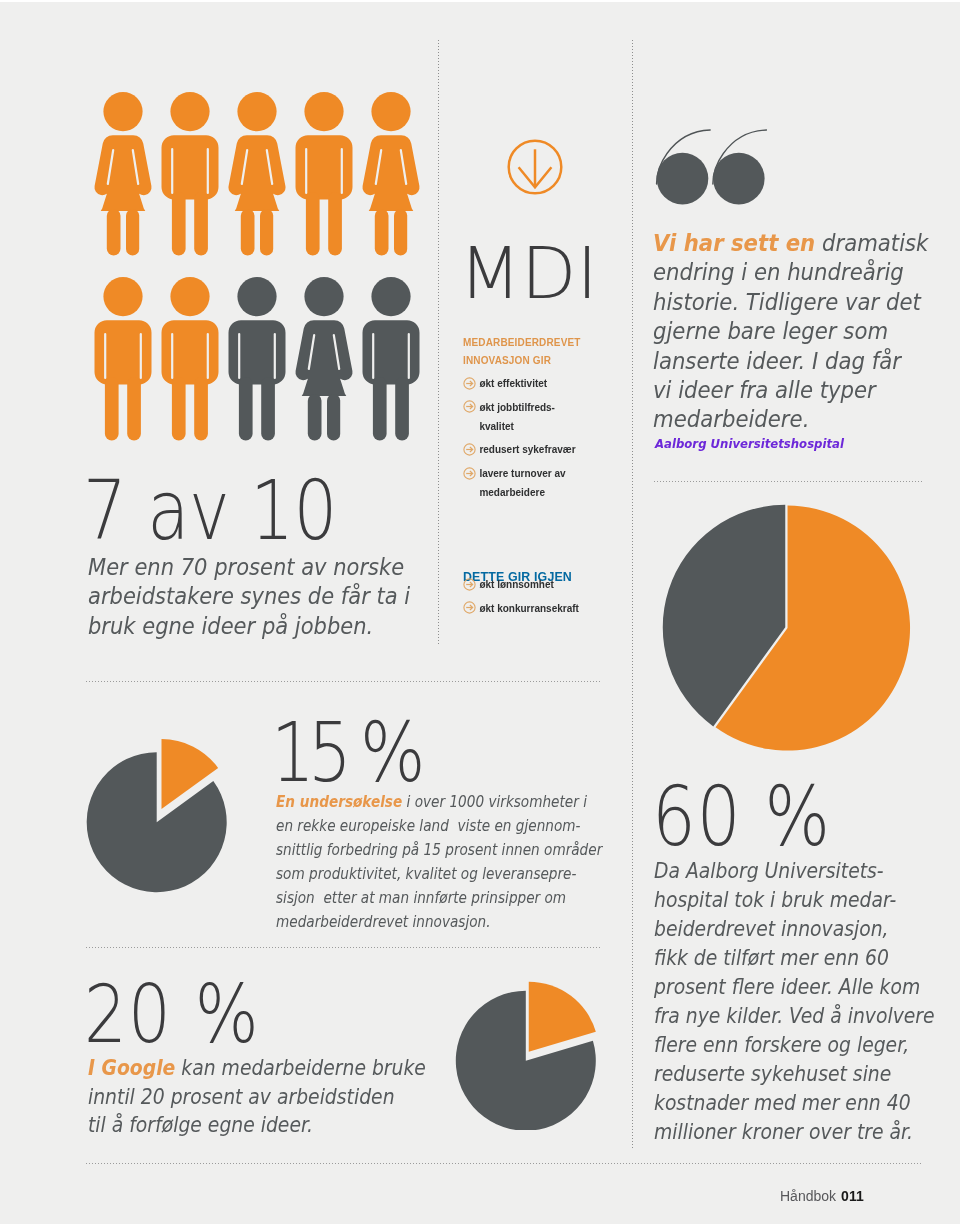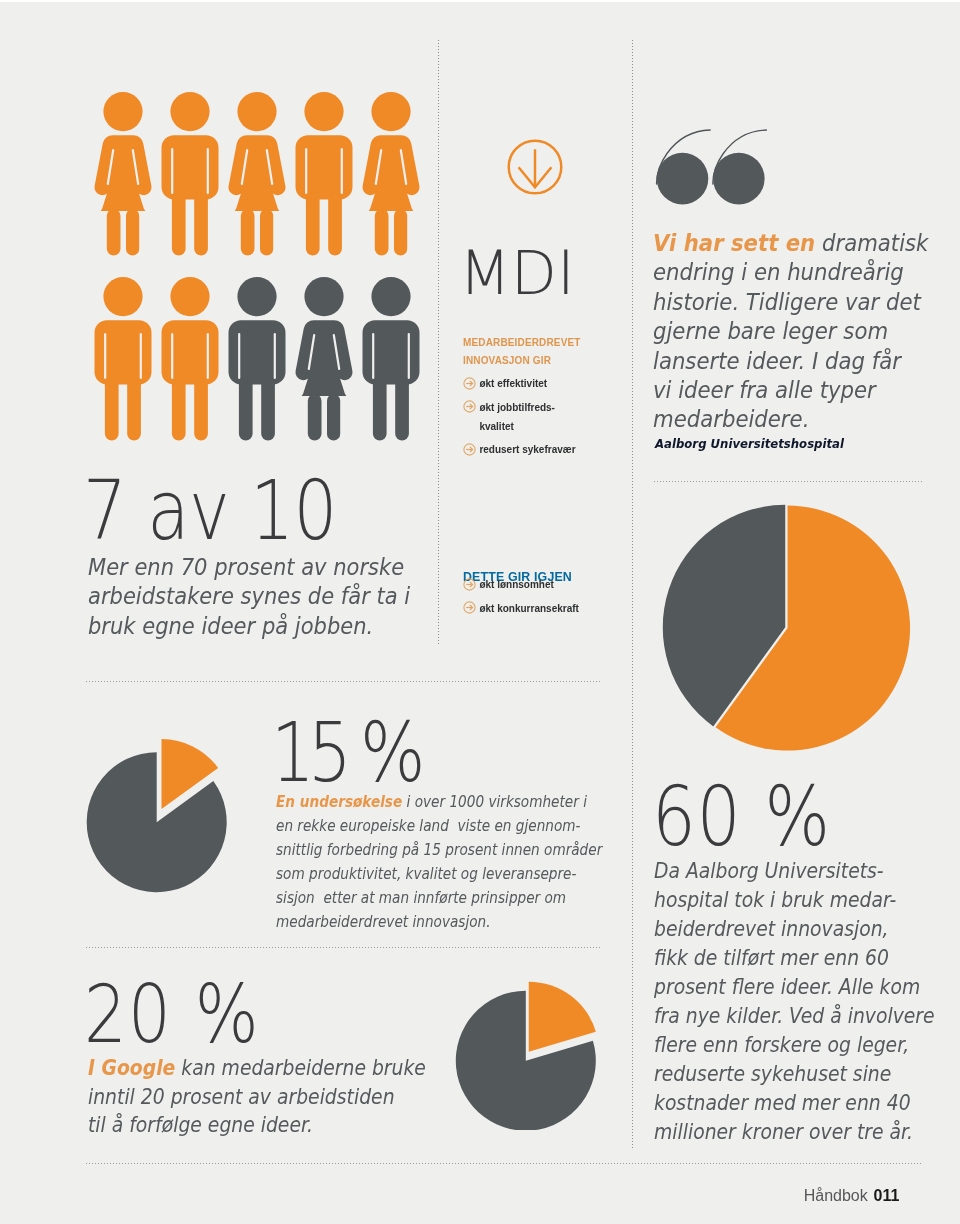--- a/index.html
+++ b/index.html
@@ -83,21 +83,21 @@
     </div>
 
   <div class="abs" style="left:505.4px;top:136.5px;">
     <svg width="60" height="60" viewBox="0 0 60 60">
       <circle cx="30" cy="30" r="26.3" fill="none" stroke="#ef8a26" stroke-width="2.5"></circle>
       <path d="M30 12.3 V 48.5" fill="none" stroke="#ef8a26" stroke-width="2.5"></path>
       <path d="M13.6 30.2 L 30 50.2 L 46.4 30.2" fill="none" stroke="#ef8a26" stroke-width="2.5" stroke-linejoin="miter" stroke-linecap="butt"></path>
     </svg>
   </div>
 
-  <div class="abs bignum" style="left:459px;top:235px;font-size:60px;line-height:76px;transform:scaleX(1);">MDI</div>
+  <div class="abs bignum" style="left:459px;top:235px;font-size:72px;line-height:76px;transform:scaleX(1);">MDI</div>
 
   <div class="abs ui-b" style="left:463px;top:334px;width:180px;color:#df954b;font-size:10px;line-height:17.8px;letter-spacing:0.15px;">
     <div>MEDARBEIDERDREVET</div>
     <div>INNOVASJON GIR</div>
   </div>
 
   <div class="abs" id="mdi-list" style="left:463px;top:374px;width:175px;">
       <div class="mdi-item"><span class="bulleticon"><svg width="13" height="13" viewBox="0 0 13 13">
             <circle cx="6.5" cy="6.5" r="5.6" fill="none" stroke="#e0a868" stroke-width="1.1"></circle>
             <path d="M3.2 6.5 H 9.2" stroke="#e0a868" stroke-width="1.25" fill="none"></path>
@@ -106,20 +106,25 @@
       <div class="mdi-item"><span class="bulleticon"><svg width="13" height="13" viewBox="0 0 13 13">
             <circle cx="6.5" cy="6.5" r="5.6" fill="none" stroke="#e0a868" stroke-width="1.1"></circle>
             <path d="M3.2 6.5 H 9.2" stroke="#e0a868" stroke-width="1.25" fill="none"></path>
             <path d="M6.9 4 L 9.6 6.5 L 6.9 9" stroke="#e0a868" stroke-width="1.25" fill="none" stroke-linejoin="miter" stroke-linecap="butt"></path>
           </svg></span><span><span class="tline">økt jobbtilfreds-</span><span class="tline">kvalitet</span></span></div>
       <div class="mdi-item"><span class="bulleticon"><svg width="13" height="13" viewBox="0 0 13 13">
             <circle cx="6.5" cy="6.5" r="5.6" fill="none" stroke="#e0a868" stroke-width="1.1"></circle>
             <path d="M3.2 6.5 H 9.2" stroke="#e0a868" stroke-width="1.25" fill="none"></path>
             <path d="M6.9 4 L 9.6 6.5 L 6.9 9" stroke="#e0a868" stroke-width="1.25" fill="none" stroke-linejoin="miter" stroke-linecap="butt"></path>
           </svg></span><span><span class="tline">redusert sykefravær</span></span></div>
+      <div class="mdi-item"><span class="bulleticon"><svg width="13" height="13" viewBox="0 0 13 13">
+            <circle cx="6.5" cy="6.5" r="5.6" fill="none" stroke="#e0a868" stroke-width="1.1"></circle>
+            <path d="M3.2 6.5 H 9.2" stroke="#e0a868" stroke-width="1.25" fill="none"></path>
+            <path d="M6.9 4 L 9.6 6.5 L 6.9 9" stroke="#e0a868" stroke-width="1.25" fill="none" stroke-linejoin="miter" stroke-linecap="butt"></path>
+          </svg></span><span><span class="tline">lavere turnover av</span><span class="tline">medarbeidere</span></span></div>
     </div>
 
   <div class="abs ui-b" style="left:463px;top:570px;font-size:12.4px;letter-spacing:0.15px;color:#0369a1;">DETTE GIR IGJEN</div>
 
   <div class="abs" id="mdi-list2" style="left:463px;top:575px;width:185px;">
       <div class="mdi-item"><span class="bulleticon"><svg width="13" height="13" viewBox="0 0 13 13">
             <circle cx="6.5" cy="6.5" r="5.6" fill="none" stroke="#e0a868" stroke-width="1.1"></circle>
             <path d="M3.2 6.5 H 9.2" stroke="#e0a868" stroke-width="1.25" fill="none"></path>
             <path d="M6.9 4 L 9.6 6.5 L 6.9 9" stroke="#e0a868" stroke-width="1.25" fill="none" stroke-linejoin="miter" stroke-linecap="butt"></path>
           </svg></span><span><span class="tline">økt lønnsomhet</span></span></div>
@@ -142,21 +147,21 @@
   <div class="abs body-it" style="left:653px;top:229px;width:320px;font-size:23.5px;line-height:29.4px;color:#55595b;">
       <span class="tline"><span class="lead-or">Vi har sett en</span> dramatisk</span>
       <span class="tline">endring i en hundreårig</span>
       <span class="tline">historie. Tidligere var det</span>
       <span class="tline">gjerne bare leger som</span>
       <span class="tline">lanserte ideer. I dag får</span>
       <span class="tline">vi ideer fra alle typer</span>
       <span class="tline">medarbeidere.</span>
     </div>
   <div class="abs" style="left:655px;top:436px;font-size:13px;font-style:italic;font-weight:700;
-              font-family:'DejaVu Sans Condensed','DejaVu Sans',sans-serif;color:#0f172a;">Aalborg Universitetshospital</div>
+              font-family:'DejaVu Sans Condensed','DejaVu Sans',sans-serif;color:#6d28d9;">Aalborg Universitetshospital</div>
 
   <div class="abs" style="left:662px;top:503px;">
     <svg width="250" height="250" viewBox="0 0 250 250" id="pie60">
         <path d="M 125.5412678195542 125.07082039324995 L 125.54126781955421 2.570820393249946 A 122.5 122.5 0 1 1 53.53757441372625 224.175402204181 Z" fill="#ef8a26"></path>
         <path d="M 123.25873218044582 124.32917960675006 L 51.25503877461787 223.43376141768113 A 122.5 122.5 0 0 1 123.25873218044579 1.8291796067500599 Z" fill="#53585a"></path>
       </svg>
   </div>
 
   <div class="abs" style="left:86px;top:724px;">
     <svg width="160" height="175" viewBox="0 0 160 175" id="pie15">
@@ -194,18 +199,18 @@
       <span class="tline">beiderdrevet innovasjon,</span>
       <span class="tline">fikk de tilført mer enn 60</span>
       <span class="tline">prosent flere ideer. Alle kom</span>
       <span class="tline">fra nye kilder. Ved å involvere</span>
       <span class="tline">flere enn forskere og leger,</span>
       <span class="tline">reduserte sykehuset sine</span>
       <span class="tline">kostnader med mer enn 40</span>
       <span class="tline">millioner kroner over tre år.</span>
     </div>
 
-  <div class="abs ui" style="left:780px;top:1189px;font-size:16px;color:#57575a;text-align:center;width:143px;
+  <div class="abs ui" style="left:780px;top:1189px;font-size:14px;color:#57575a;text-align:left;width:143px;
               line-height:14.5px;">
     <span>Håndbok</span> 
     <span class="ui-b" style="color:#1a1a1a;">011</span>
   </div>
 </div>
 
 </body></html>

